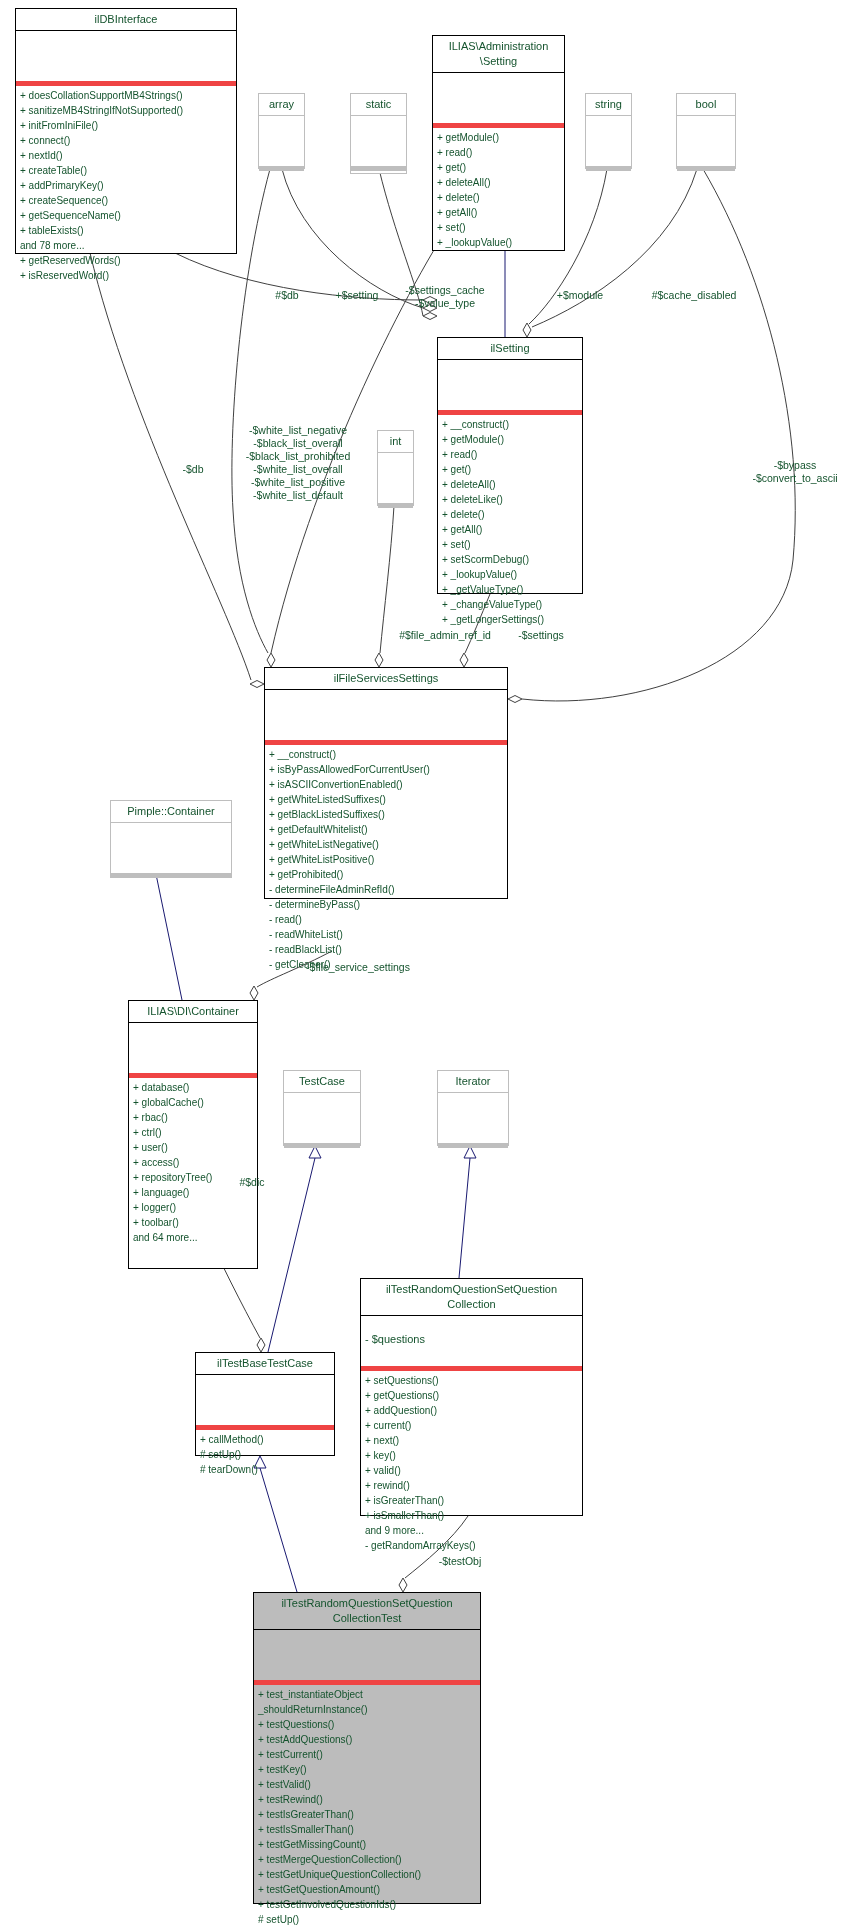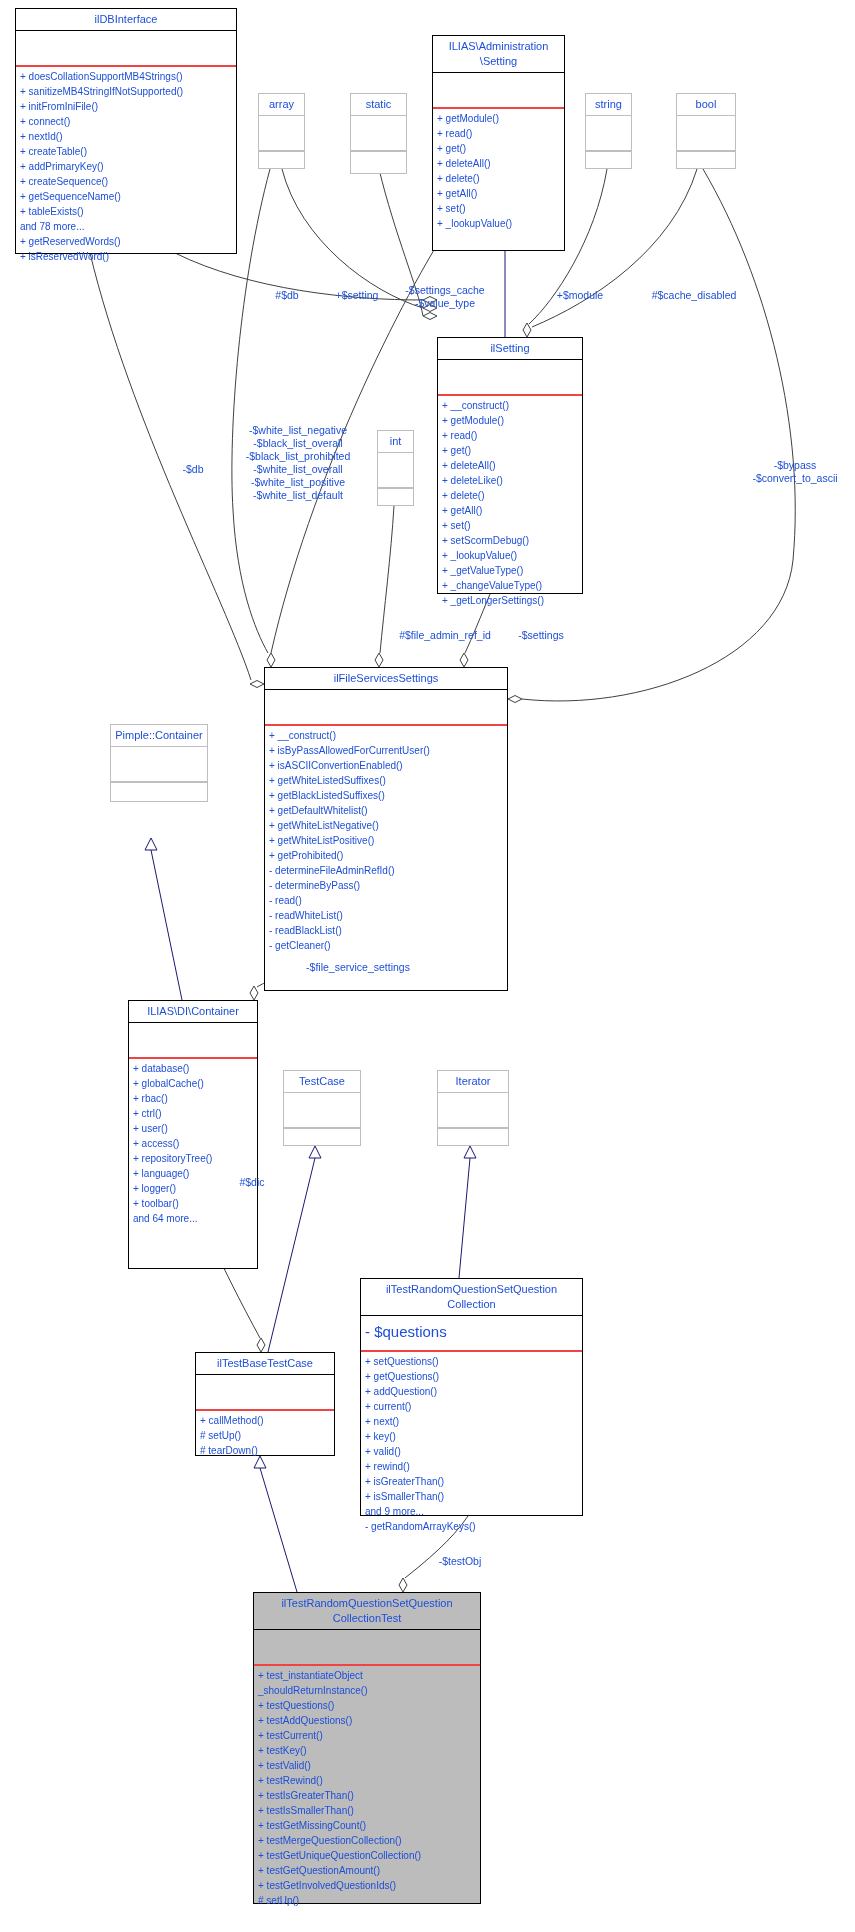--- a/index.html
+++ b/index.html
@@ -1,22 +1,22 @@
 <!DOCTYPE html>
 <html><head>
 <meta charset="utf-8">
 <style>
   html,body{margin:0;padding:0;background:#ffffff;}
   #canvas{position:relative;width:855px;height:1932px;background:#ffffff;overflow:hidden;
-          font-family:"Liberation Sans","DejaVu Sans",sans-serif;color:#1d4ed8;}
+          font-family:"Liberation Sans","DejaVu Sans",sans-serif;color:#14532d;}
   #edges{position:absolute;left:0;top:0;}
   .uml-class{position:absolute;background:#ffffff;border:1px solid #000;display:flex;flex-direction:column;box-sizing:border-box;}
   .uml-class .title{text-align:center;font-size:11px;line-height:15px;padding:3px 3px;}
-  .uml-class .attrs{min-height:18px;border-top:1px solid #000;border-bottom:2px solid #ef4444;
-                    font-size:15px;line-height:15px;padding:8px 4px;}
+  .uml-class .attrs{min-height:18px;border-top:1px solid #000;border-bottom:5px solid #ef4444;
+                    font-size:11px;line-height:15px;padding:16px 4px;}
   .uml-class .methods{flex:1;font-size:10px;line-height:15px;padding:2px 4px 8px;}
   .uml-class .mline{white-space:nowrap;}
   .uml-class.type{border-color:#bebebe;}
   .uml-class.type .attrs{border-color:#bebebe;}
   .uml-class.subject{background:#bcbcbc;}
   .edge-label{position:absolute;font-size:10.5px;line-height:13px;text-align:center;
               white-space:nowrap;transform:translateX(-50%);}
 </style>
 </head>
 <body>
@@ -164,21 +164,21 @@
   </div>
 
   <div class="uml-class type" style="left:377px;top:430px;width:37px;height:76px">
     <div class="title">
         <div class="mline">int</div>
       </div>
     <div class="attrs"></div>
     <div class="methods"></div>
   </div>
 
-  <div class="uml-class" style="left:264px;top:667px;width:244px;height:324px">
+  <div class="uml-class" style="left:264px;top:667px;width:244px;height:232px">
     <div class="title">
         <div class="mline">ilFileServicesSettings</div>
       </div>
     <div class="attrs"></div>
     <div class="methods">
         <div class="mline">+ __construct()</div>
         <div class="mline">+ isByPassAllowedForCurrentUser()</div>
         <div class="mline">+ isASCIIConvertionEnabled()</div>
         <div class="mline">+ getWhiteListedSuffixes()</div>
         <div class="mline">+ getBlackListedSuffixes()</div>
@@ -188,21 +188,21 @@
         <div class="mline">+ getProhibited()</div>
         <div class="mline">- determineFileAdminRefId()</div>
         <div class="mline">- determineByPass()</div>
         <div class="mline">- read()</div>
         <div class="mline">- readWhiteList()</div>
         <div class="mline">- readBlackList()</div>
         <div class="mline">- getCleaner()</div>
       </div>
   </div>
 
-  <div class="uml-class type" style="left:110px;top:724px;width:98px;height:78px">
+  <div class="uml-class type" style="left:110px;top:800px;width:122px;height:78px">
     <div class="title">
         <div class="mline">Pimple::Container</div>
       </div>
     <div class="attrs"></div>
     <div class="methods"></div>
   </div>
 
   <div class="uml-class" style="left:128px;top:1000px;width:130px;height:269px">
     <div class="title">
         <div class="mline">ILIAS\DI\Container</div>

